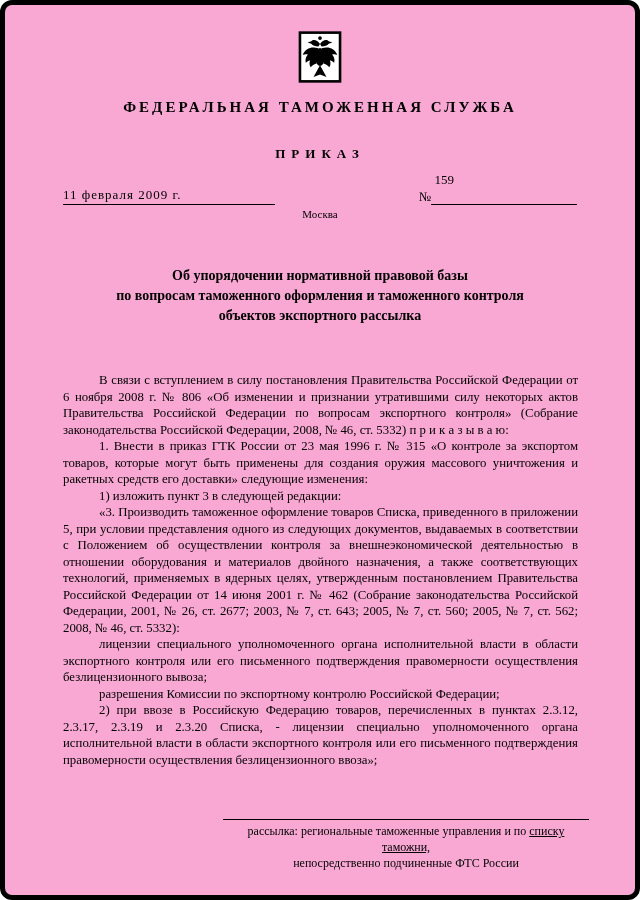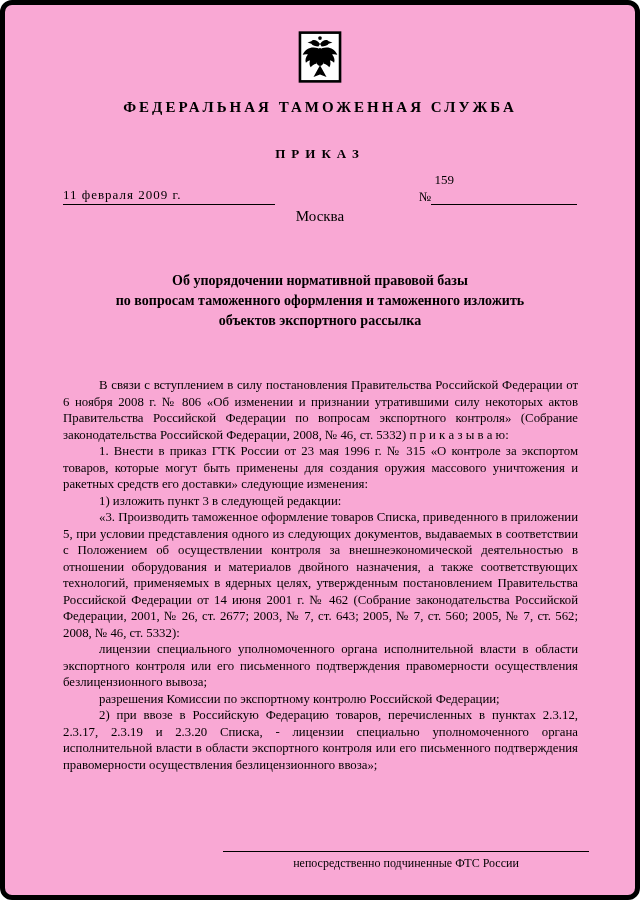--- a/index.html
+++ b/index.html
@@ -59,21 +59,21 @@
   }
   .number-line {
     flex: 1;
     border-bottom: 1px solid #000;
     padding-bottom: 16px;
     padding-left: 3px;
   }
   .city {
     margin-top: 3px;
     text-align: center;
-    font-size: 15px;
+    font-size: 11px;
   }
   .title {
     margin: 46px auto 0 auto;
     max-width: 500px;
     text-align: center;
     font-weight: bold;
     font-size: 14px;
     line-height: 20px;
   }
   .body-text {
@@ -130,32 +130,33 @@
     <span class="number-span">
         <span>№</span>
         <span class="number-line">159</span>
       </span>
   </div>
 
   <div class="city">Москва</div>
 
   <div class="title">
     <div>Об упорядочении нормативной правовой базы</div>
-    <div>по вопросам таможенного оформления и таможенного изложить</div>
+    <div>по вопросам таможенного оформления и таможенного контроля</div>
     <div>объектов экспортного рассылка</div>
   </div>
 
   <div class="body-text">
     <p>В связи с вступлением в силу постановления Правительства Российской Федерации от 6 ноября 2008 г. № 806 «Об изменении и признании утратившими силу некоторых актов Правительства Российской Федерации по вопросам экспортного контроля» (Собрание законодательства Российской Федерации, 2008, № 46, ст. 5332) п р и к а з ы в а ю:</p>
     <p>1. Внести в приказ ГТК России от 23 мая 1996 г. № 315 «О контроле за экспортом товаров, которые могут быть применены для создания оружия массового уничтожения и ракетных средств его доставки» следующие изменения:</p>
     <p>1) изложить пункт 3 в следующей редакции:</p>
     <p>«3. Производить таможенное оформление товаров Списка, приведенного в приложении 5, при условии представления одного из следующих документов, выдаваемых в соответствии с Положением об осуществлении контроля за внешнеэкономической деятельностью в отношении оборудования и материалов двойного назначения, а также соответствующих технологий, применяемых в ядерных целях, утвержденным постановлением Правительства Российской Федерации от 14 июня 2001 г. № 462 (Собрание законодательства Российской Федерации, 2001, № 26, ст. 2677; 2003, № 7, ст. 643; 2005, № 7, ст. 560; 2005, № 7, ст. 562; 2008, № 46, ст. 5332):</p>
     <p>лицензии специального уполномоченного органа исполнительной власти в области экспортного контроля или его письменного подтверждения правомерности осуществления безлицензионного вывоза;</p>
     <p>разрешения Комиссии по экспортному контролю Российской Федерации;</p>
     <p>2) при ввозе в Российскую Федерацию товаров, перечисленных в пунктах 2.3.12, 2.3.17, 2.3.19 и 2.3.20 Списка, - лицензии специально уполномоченного органа исполнительной власти в области экспортного контроля или его письменного подтверждения правомерности осуществления безлицензионного ввоза»;</p>
   </div>
 
   <div class="footer">
     <div class="footer-rule"></div>
+    <div><span>рассылка: региональные таможенные управления и по </span><span class="u">списку таможни,</span></div>
     <div>непосредственно подчиненные ФТС России</div>
   </div>
 
 </div>
 
 </body></html>

